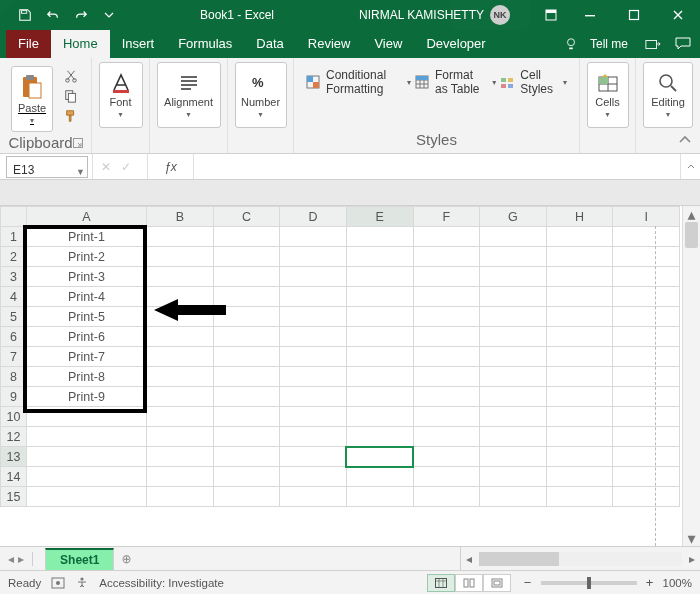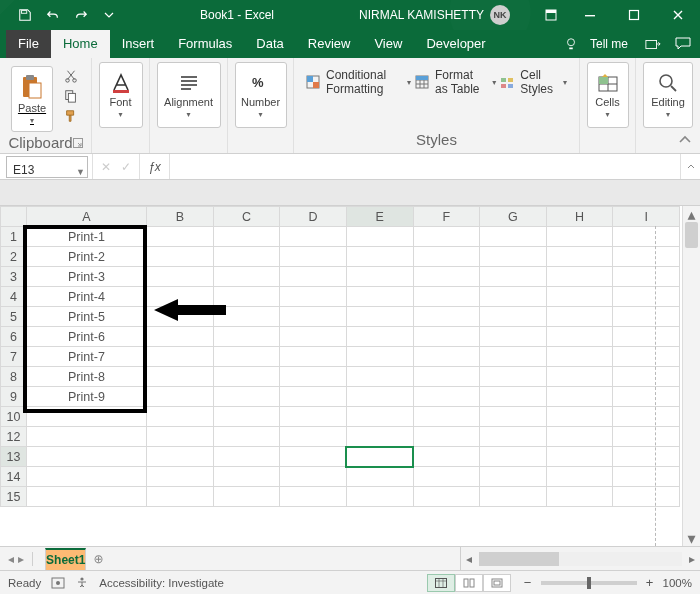--- a/index.html
+++ b/index.html
@@ -18,21 +18,21 @@
   .title-user { position:absolute; right:190px; display:flex; align-items:center; gap:6px; }
   .user-badge { width:20px; height:20px; border-radius:50%; background:#cfcfcf; color:#444; font-size:9px; display:flex; align-items:center; justify-content:center; font-weight:600;}
   .title-win { position:absolute; right:0; display:flex; }
   .title-win .wbtn { width:44px; height:30px; display:flex; align-items:center; justify-content:center; }
   .title-win .wbtn.sm { width:34px; }
   .title-win svg { fill:#fff; }
 
   
   .tabs { height: 28px; background:#0b6b3a; display:flex; align-items:flex-end; color:#fff; font-size:13px; padding-left:6px; position:relative;}
   .tabs .tab { padding:6px 12px 7px; cursor:pointer; }
-  .tabs .tab.file { background:#404040; }
+  .tabs .tab.file { background:#7f1d1d; }
   .tabs .tab.active { background:#f3f3f3; color:#0b6b3a; }
   .tabs .right { position:absolute; right:6px; display:flex; align-items:center; gap:8px; top:4px;}
   .tabs .right .lbulb, .tabs .right .share, .tabs .right .sbub { width:22px; height:20px; display:flex; align-items:center; justify-content:center;}
   .tabs .right .tellme { font-size:12px; margin-right:6px;}
 
   
   .ribbon { height: 96px; background:#f3f3f3; border-bottom:1px solid #d0d0d0; display:flex; position:relative; }
   .group { border-right:1px solid #e0e0e0; padding:4px 8px 2px; display:flex; flex-direction:column; justify-content:space-between; align-items:center; }
   .group-label { font-size:15px; color:#666; padding:2px 0 3px; display:flex; align-items:center; }
   .dlaunch { width:10px; height:10px; }
@@ -48,21 +48,21 @@
   .style-item .micon { width:16px; height:14px; display:flex; align-items:center; justify-content:center;}
   .style-item .caret { font-size:8px; color:#666; margin-left:2px;}
 
   .ribbon-collapse { position:absolute; right:6px; bottom:4px; width:18px; height:18px; display:flex; align-items:center; justify-content:center; color:#666;}
 
   
   .fbar { height:26px; border-bottom:1px solid #d0d0d0; display:flex; align-items:center; background:#fff; font-size:12px;}
   .namebox { width:82px; height:22px; margin:0 4px 0 6px; border:1px solid #bcbcbc; background:#fff; display:flex; align-items:flex-end; padding:0 6px; color:#333; position:relative;}
   .namebox .dd { position:absolute; right:2px; color:#777; font-size:9px;}
   .fbar-btns { display:flex; gap:10px; padding:0 8px; color:#bbb; align-items:center; border-left:1px solid #e0e0e0; height:100%;}
-  .fx { font-style:italic; color:#555; font-size:12px; padding:0 8px; border-left:1px solid #e0e0e0; height:100%; display:flex; align-items:center;}
+  .fx { font-style:italic; color:#555; font-size:12px; padding:0 16px; border-left:1px solid #e0e0e0; height:100%; display:flex; align-items:center;margin-left:8px;}
   .fbar-input { flex:1; height:100%; padding:0 6px; color:#333; border-left:1px solid #e0e0e0; display:flex; align-items:center;}
   .fbar-toggle { width:20px; display:flex; align-items:center; justify-content:center; color:#888; border-left:1px solid #e0e0e0; height:100%;}
 
   
   .topspace { height:26px; background:#e9e9e9; border-bottom:1px solid #d0d0d0;}
 
   
   .grid-wrap { display:flex; height:340px; position:relative; background:#fff; }
   .grid { flex:1; overflow:hidden; position:relative;}
   table.sheet { border-collapse:collapse; table-layout:fixed; width:680px;}
@@ -87,21 +87,21 @@
   .vscroll .track { flex:1; background:#f3f3f3; position:relative;}
   .vscroll .thumb { position:absolute; left:2px; right:2px; top:0; height:26px; background:#cfcfcf; border-radius:2px;}
 
   
   .pgbreak { position:absolute; top:20px; bottom:0; right:26px; width:0; border-right:1px dashed #b9b9b9; pointer-events:none;}
 
   
   .sheetbar { height:24px; border-top:1px solid #d0d0d0; display:flex; align-items:stretch; font-size:12px; background:#f3f3f3;}
   .sheetbar .nav { display:flex; align-items:center; gap:4px; padding:0 8px; color:#888;}
   .sheetbar .nav .sep { border-left:1px solid #cfcfcf; height:14px; margin:0 4px;}
-  .sheetbar .tabbtn { background:#fdba74; border:1px solid #cfcfcf; border-bottom:none; padding:3px 0; color:#0b6b3a; font-weight:600; margin-top:1px; border-top:2px solid #0b6b3a;}
+  .sheetbar .tabbtn { background:#86efac; border:1px solid #cfcfcf; border-bottom:none; padding:3px 14px; color:#0b6b3a; font-weight:600; margin-top:1px; border-top:2px solid #0b6b3a;}
   .sheetbar .addtab { width:24px; display:flex; align-items:center; justify-content:center; color:#888;}
   .sheetbar .flexfill { flex:1; }
   .sheetbar .hscroll { width:240px; display:flex; align-items:center; border-left:1px solid #cfcfcf;}
   .sheetbar .hscroll .trk { flex:1; height:14px; background:#efefef; margin:0 2px; position:relative;}
   .sheetbar .hscroll .thm { position:absolute; left:0; top:0; bottom:0; width:80px; background:#cfcfcf;}
   .sheetbar .hscroll .ab { width:16px; display:flex; align-items:center; justify-content:center; color:#777;}
 
   
   .status { height:24px; background:#f3f3f3; border-top:1px solid #d0d0d0; display:flex; align-items:center; font-size:11.5px; color:#555; padding:0 8px; gap:10px;}
   .status .flexfill { flex:1;}

